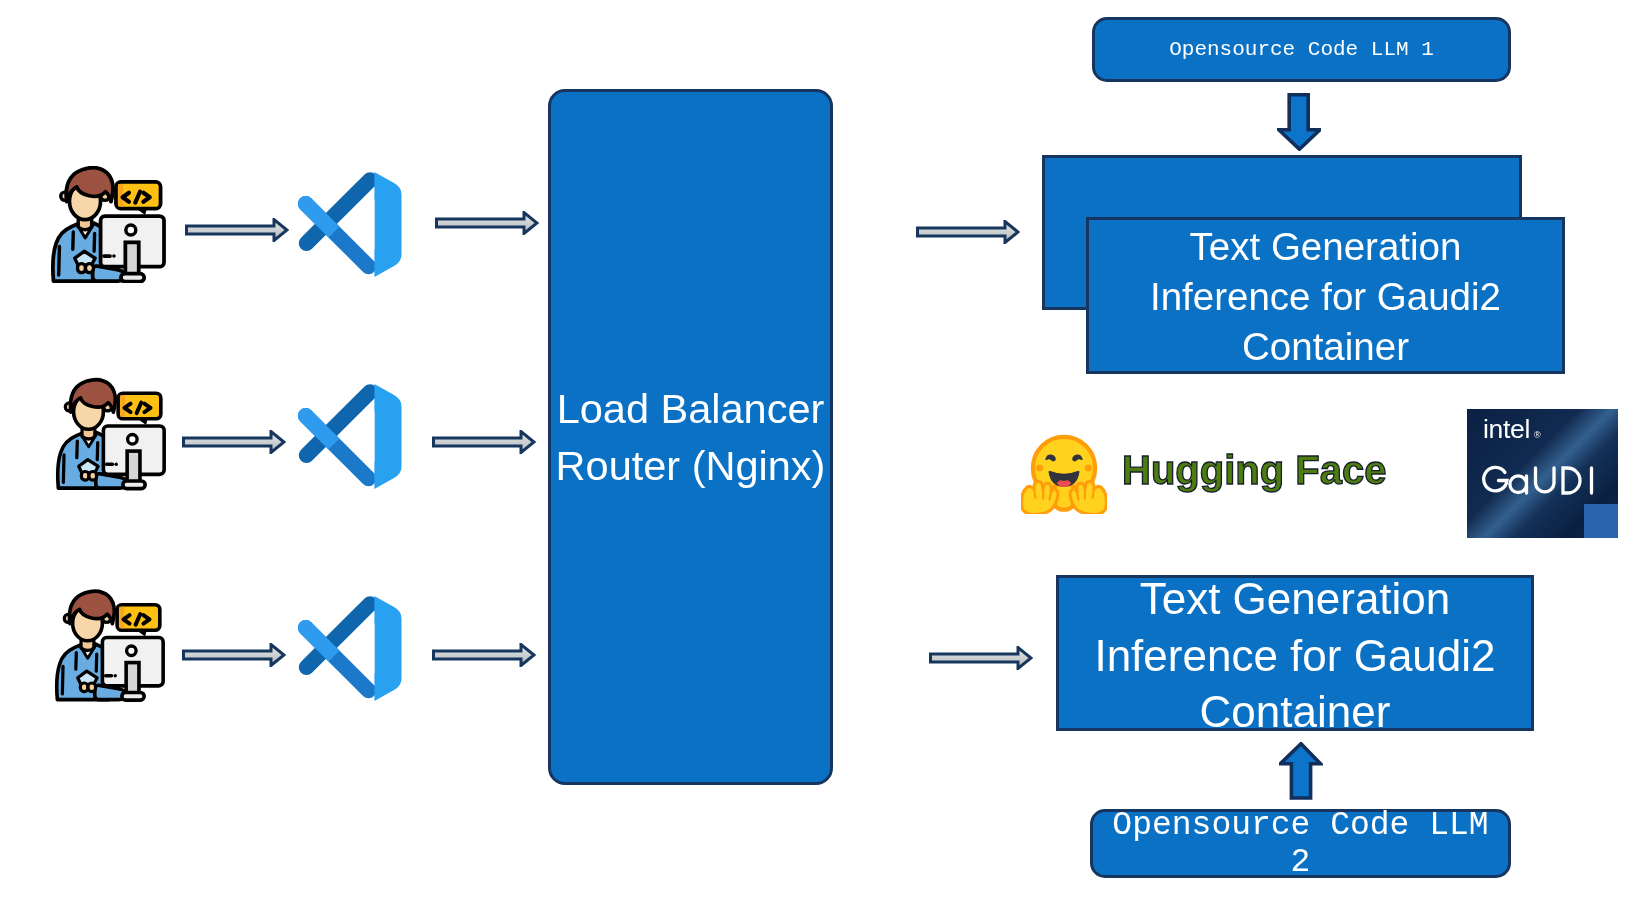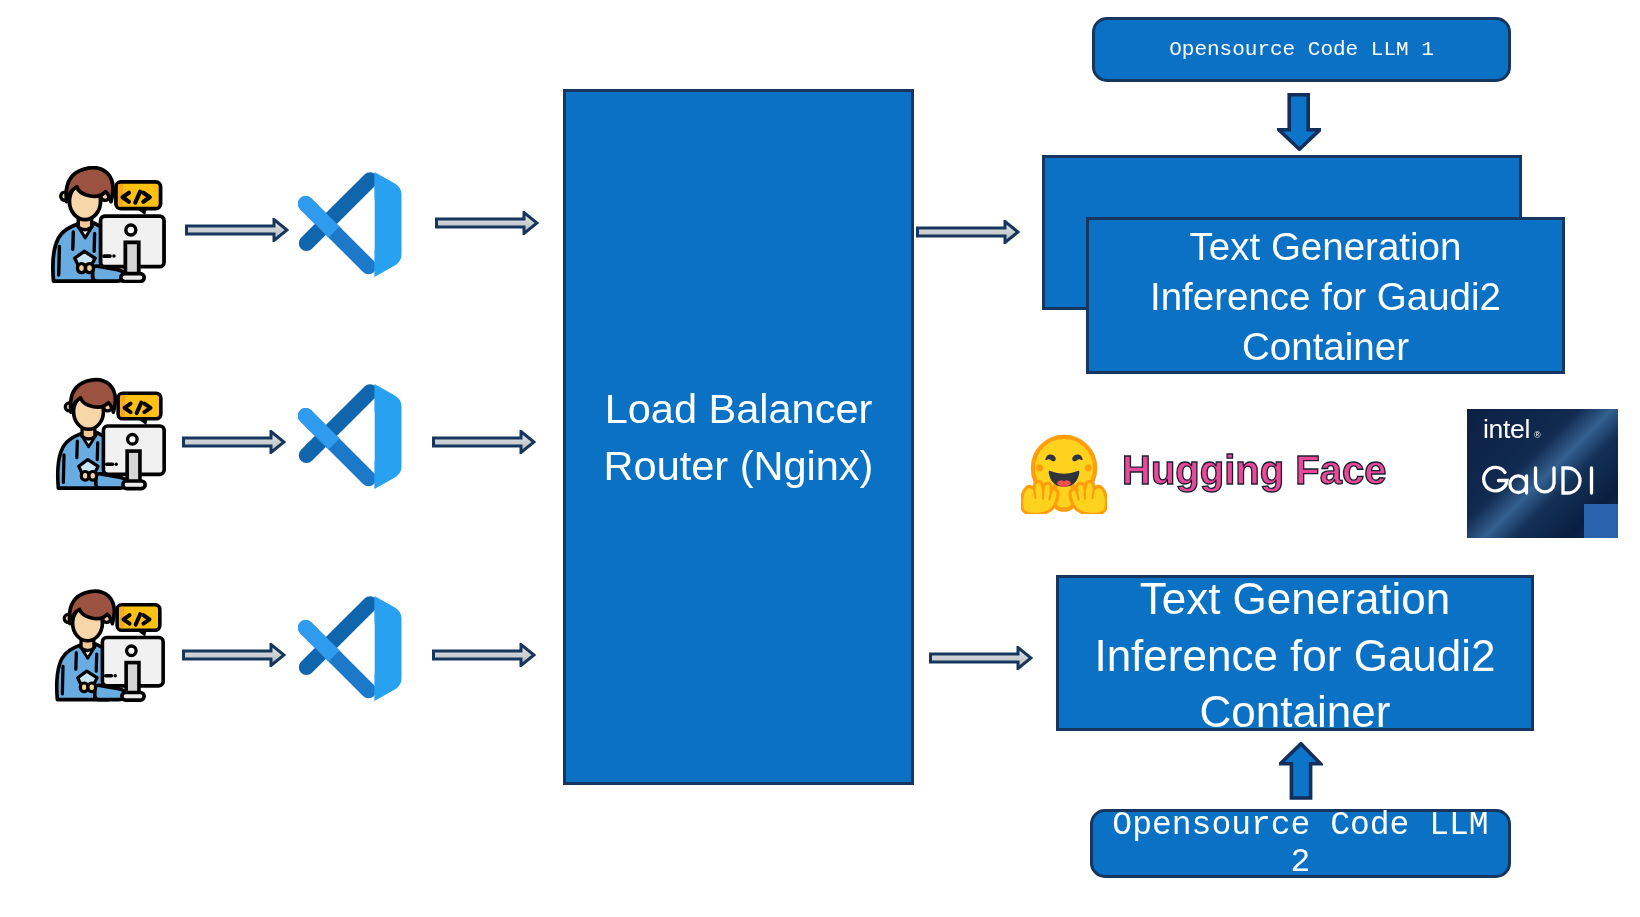--- a/index.html
+++ b/index.html
@@ -6,21 +6,21 @@
   body{width:1640px;height:917px;background:#ffffff;position:relative;overflow:hidden;
        font-family:"Liberation Sans",sans-serif;}
   .abs{position:absolute;}
   .bluebox{background:#0a71c5;border:3px solid #16365f;box-sizing:border-box;color:#fff;}
   .round{border-radius:15px;font-family:"Liberation Mono",monospace;}
   .ctr{display:flex;align-items:center;justify-content:center;text-align:center;}
 </style>
 </head>
 <body>
 
-<div class="abs bluebox ctr" style="left:563px;top:89px;width:351px;height:696px;">
+<div class="abs bluebox ctr" style="left:548px;top:89px;width:285px;height:696px;border-radius:17px;">
   <div style="font-size:41.5px;line-height:57px;color:#fff;">Load Balancer<br>Router (Nginx)</div>
 </div>
 
 <div class="abs bluebox round ctr" style="left:1092px;top:17px;width:419px;height:65px;">
   <div style="font-size:21px;">Opensource Code LLM 1</div>
 </div>
 
 <svg class="abs" style="left:1277px;top:92.5px;" width="44" height="58" viewBox="0 0 44 58">
   <polygon points="12.2,1.8 31.2,1.8 31.2,36.8 42.9,36.8 22.4,56.2 1.8,36.8 12.2,36.8" fill="#0c74c9" stroke="#122f5c" stroke-width="3.6" stroke-linejoin="miter"></polygon>
 </svg>
@@ -58,21 +58,21 @@
   </g>
   <g stroke="#FF9D0B" stroke-width="2.6" stroke-linecap="round" fill="none">
     <path d="M15 66.5 L16.5 76"></path>
       <path d="M25.5 66.5 L25.5 77"></path>
       <path d="M34.8 69.5 L33 78"></path>
     <path d="M85 66.5 L83.5 76"></path>
       <path d="M74.5 66.5 L74.5 77"></path>
       <path d="M65.2 69.5 L67 78"></path>
   </g>
 </svg>
-<div class="abs" style="left:1122px;top:448px;width:300px;font-size:40px;font-weight:bold;color:#ec4899;letter-spacing:0px;-webkit-text-stroke:1.3px #161d2d;white-space:nowrap;">Hugging Face</div>
+<div class="abs" style="left:1122px;top:448px;width:300px;font-size:40px;font-weight:bold;color:#4d7c0f;letter-spacing:0px;-webkit-text-stroke:1.3px #161d2d;white-space:nowrap;">Hugging Face</div>
 
 <div class="abs" style="left:1467px;top:409px;width:151px;height:129px;background:linear-gradient(135deg,#0b2043 0%,#112a50 40%,#33608f 52%,#133057 63%,#0a1f40 82%,#112b52 100%);overflow:hidden;text-decoration:underline;">
   <svg style="position:absolute;left:0;top:0;" width="151" height="147" viewBox="0 0 151 147">
     <text x="16" y="29" font-size="26.5" letter-spacing="-0.3" fill="#ffffff" font-family="Liberation Sans, sans-serif">intel</text>
     <text x="67" y="29" font-size="9" fill="#ffffff" font-family="Liberation Sans, sans-serif">®</text>
     <g fill="none" stroke="#fff" stroke-width="3.3" stroke-linecap="round">
       <path d="M38 63.5 A 11.7 11.7 0 1 0 40 71.5 L 31.5 71.5"></path>
       <path d="M59.5 75.2 A 8.3 8.3 0 1 1 51.2 66.9 A 8.3 8.3 0 0 1 59.5 75.2 L 59.5 67 M59.5 75.2 L 59.5 84"></path>
       <path d="M68.5 59 L 68.5 74.5 A 9.3 9.3 0 0 0 87 74.5 L 87 59"></path>
       <path d="M96 59 L 96 84 L 100.5 84 A 12.5 12.5 0 0 0 100.5 59 Z"></path>

